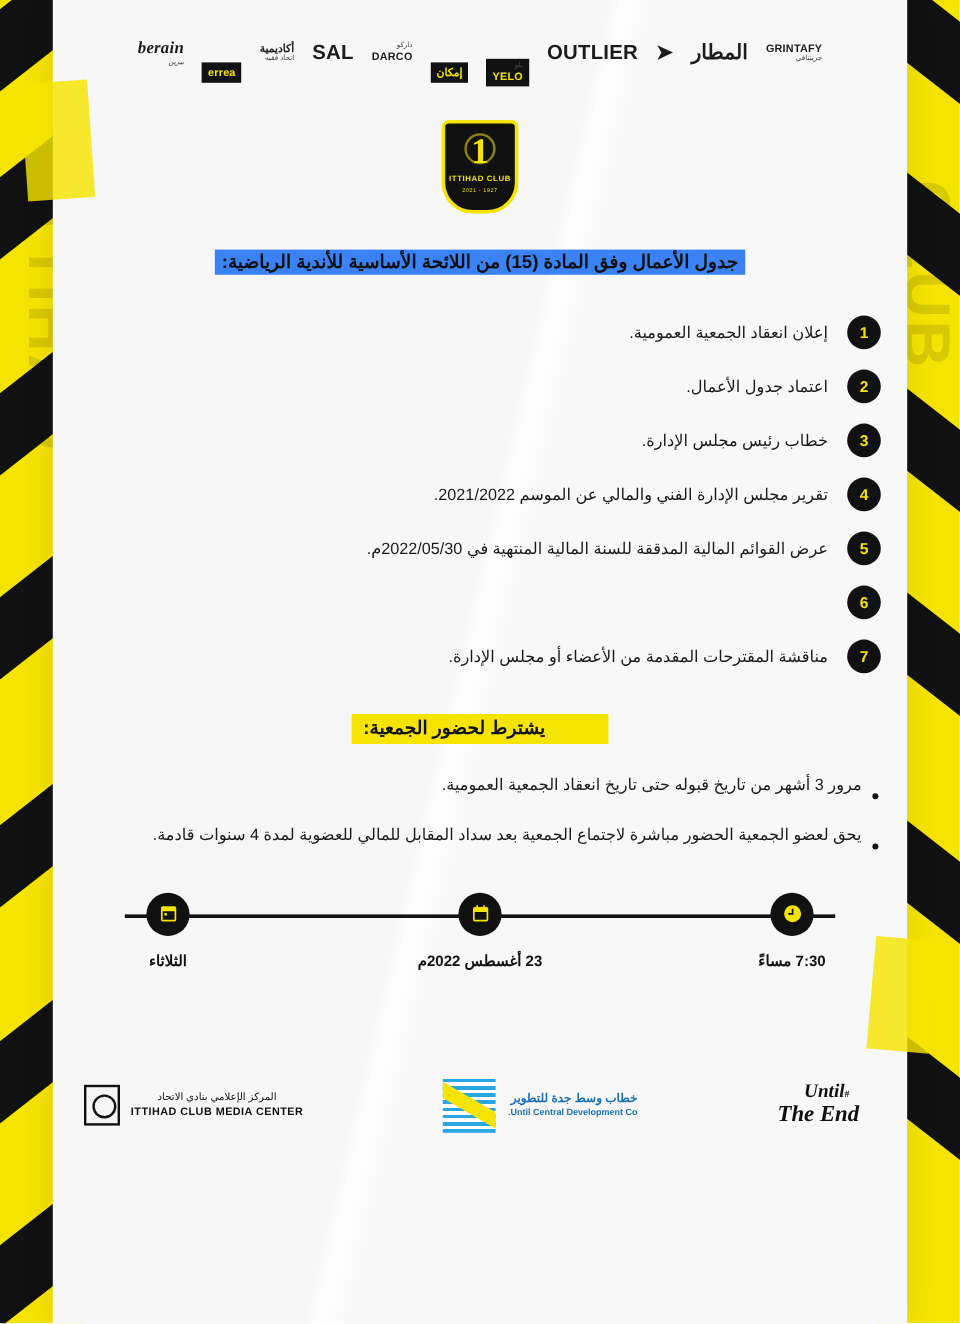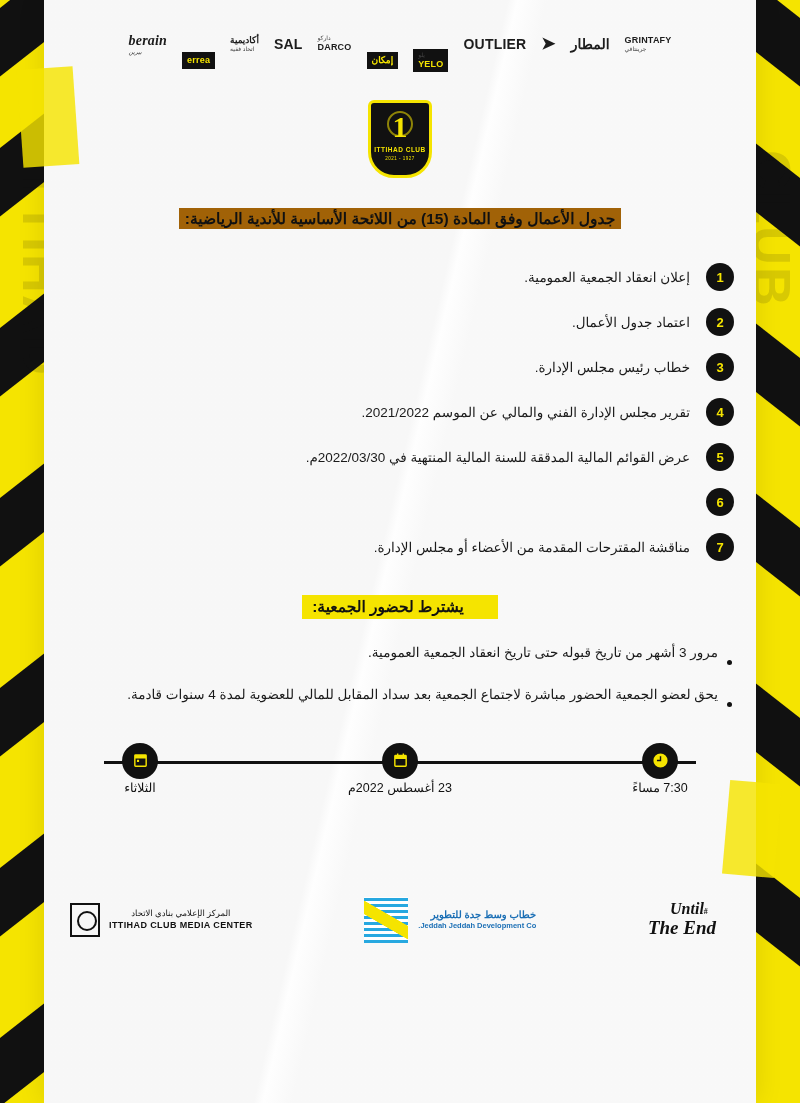--- a/index.html
+++ b/index.html
@@ -106,28 +106,28 @@
     justify-content: center;
     gap: 15px;
     height: 74px;
     padding-top: 14px;
   }
   .sponsor {
     color: #1c1c1c;
     font-size: 9px;
     font-weight: bold;
     line-height: 1.15;
-    text-align: left;
+    text-align: right;
     letter-spacing: 0.2px;
     white-space: nowrap;
   }
   .sponsor .sub { display: block; font-size: 6px; font-weight: normal; color: #444; }
   .sponsor.box { background: #111; color: #f5e400; padding: 3px 5px; margin-top: 33px; }
   .sponsor.swoosh { font-size: 17px; }
-  .sponsor.big { font-size: 14px; }
+  .sponsor.big { font-size: 17px; }
   .sponsor.serif { font-family: "Liberation Serif", serif; font-size: 14px; font-style: italic; }
 
   
   .crest-wrap {
     display: flex;
     justify-content: center;
     margin-top: 26px;
     margin-bottom: 26px;
   }
   .crest {
@@ -166,21 +166,21 @@
     line-height: 1.5;
     margin-bottom: 16px;
   }
   .subtitle-wrap { text-align: center; margin-bottom: 30px; }
   .subtitle {
     display: inline;
     font-size: 15.5px;
     font-weight: bold;
     color: #111111;
     line-height: 1.9;
-    background: #a16207;
+    background: #3b82f6;
     padding: 2px 6px;
     box-decoration-break: clone;
     -webkit-box-decoration-break: clone;
   }
 
   
   .agenda { margin: 0 4px 0 0; }
   .agenda-row {
     display: flex;
     align-items: center;
@@ -209,21 +209,21 @@
   }
 
   
   .cond-head-wrap { text-align: center; margin: 34px 0 22px; }
   .cond-head {
     display: inline-block;
     font-size: 15.5px;
     font-weight: bold;
     color: #111111;
     background: #f5e400;
-    padding: 3px 34px 3px 10px;
+    padding: 3px 53px 3px 10px;
   }
   .bullets { padding: 0 6px; }
   .bullet-row {
     display: flex;
     align-items: flex-end;
     gap: 9px;
     margin-bottom: 18px;
   }
   .dot {
     flex: 0 0 auto;
@@ -272,22 +272,23 @@
     background: #111111;
     color: #f5e400;
     display: flex;
     align-items: center;
     justify-content: center;
     position: relative;
     z-index: 2;
   }
   .tl-badge svg { width: 17px; height: 17px; fill: #f5e400; }
   .tl-label {
+    margin-top: 12px;
     font-size: 12.5px;
-    font-weight: normal;
+    font-weight: bold;
     color: #111111;
     line-height: 1.5;
   }
 
   
   .footer {
     position: relative;
     z-index: 8;
     margin-top: 26px;
     padding: 0 70px;
@@ -440,21 +441,21 @@
       <div class="agenda-row">
         <div class="num">3</div>
         <div class="agenda-text">خطاب رئيس مجلس الإدارة.</div>
       </div>
       <div class="agenda-row">
         <div class="num">4</div>
         <div class="agenda-text">تقرير مجلس الإدارة الفني والمالي عن الموسم 2021/2022.</div>
       </div>
       <div class="agenda-row">
         <div class="num">5</div>
-        <div class="agenda-text">عرض القوائم المالية المدققة للسنة المالية المنتهية في 2022/03/30م.</div>
+        <div class="agenda-text">عرض القوائم المالية المدققة للسنة المالية المنتهية في 2022/05/30م.</div>
       </div>
       <div class="agenda-row">
         <div class="num">6</div>
       </div>
       <div class="agenda-row">
         <div class="num">7</div>
         <div class="agenda-text">مناقشة المقترحات المقدمة من الأعضاء أو مجلس الإدارة.</div>
       </div>
     </div>
 
@@ -511,21 +512,21 @@
 
   <div class="footer">
     <div class="f-until">
       <span class="tiny">#</span><span>Until</span>
       <span class="l2">The End</span>
     </div>
 
     <div class="f-center">
       <div class="f-jcdc">
         <div class="ar">خطاب وسط جدة للتطوير</div>
-        <div class="en">Jeddah Jeddah Development Co.</div>
+        <div class="en">Until Central Development Co.</div>
       </div>
       <div class="jcdc-mark"></div>
     </div>
 
     <div class="f-media">
       <div class="f-media-txt">
         <div class="ar">المركز الإعلامي بنادي الاتحاد</div>
         <div class="en">ITTIHAD CLUB MEDIA CENTER</div>
       </div>
       <div class="media-mark"></div>

